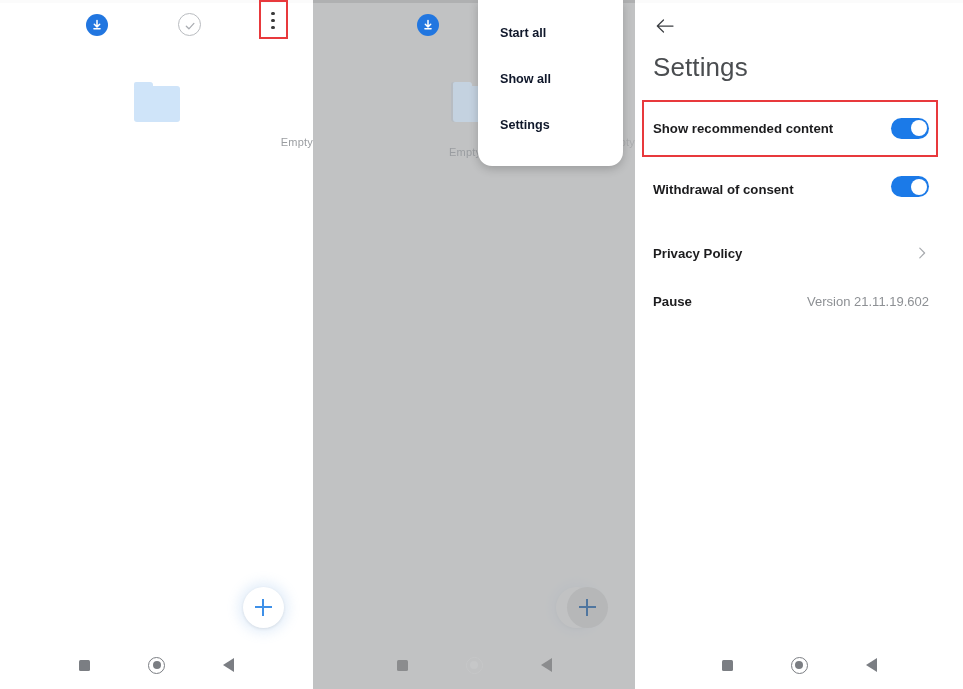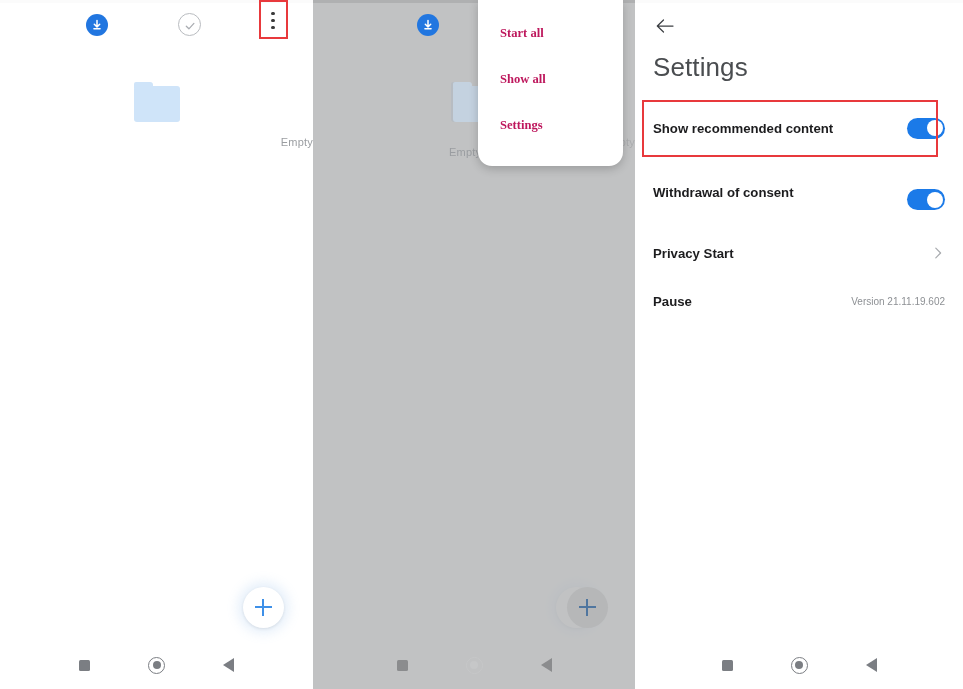--- a/index.html
+++ b/index.html
@@ -176,42 +176,41 @@
     border-radius: 0 0 14px 14px;
     box-shadow: 0 3px 10px rgba(0,0,0,.20);
     padding: 10px 0 18px 0;
   }
   .menu-item {
     height: 46px;
     display: flex; align-items: center;
     padding-left: 22px;
     font-size: 12.6px;
     font-weight: bold;
-    color: #be185d;
-    font-family: Liberation Serif, serif;
+    color: #0f172a;
   }
 
   
   .back-arrow {
     position: absolute;
     left: 18px; top: 14px;
     width: 24px; height: 24px;
   }
   .page-title {
     position: absolute;
     left: 18px; top: 52px;
     font-size: 26px;
     font-weight: normal;
     color: #4a4d50;
     letter-spacing: .1px;
   }
   .row {
     position: absolute;
-    left: 0; right: 0;
-    padding: 13px 18px;
+    left: 0; right: 16px;
+    padding: 0 18px;
   }
   .row-recommended { top: 100px; height: 56px; }
   .row-withdrawal  { top: 162px; }
   .row-privacy     { top: 238px; height: 30px; }
   .row-about       { top: 286px; height: 30px; }
 
   .row-line {
     display: flex;
     align-items: center;
     justify-content: space-between;
@@ -223,21 +222,21 @@
     color: #1c1c1e;
   }
   .row-sub {
     font-size: 10.3px;
     color: #86898d;
     line-height: 1.32;
     margin-top: 2px;
     max-width: 222px;
   }
   .row-value {
-    font-size: 10px;
+    font-size: 13px;
     color: #8d9094;
   }
   .switch {
     width: 38px; height: 21px;
     border-radius: 11px;
     background: #1b7ae8;
     position: relative;
     flex: 0 0 auto;
   }
   .switch i {
@@ -247,21 +246,21 @@
     border-radius: 50%;
     background: #ffffff;
     display: block;
   }
   .chevron {
     width: 14px; height: 14px;
     flex: 0 0 auto;
   }
   .withdrawal-flex {
     display: flex;
-    align-items: center;
+    align-items: flex-end;
     justify-content: space-between;
     gap: 15px;
   }
   .withdrawal-flex .switch { margin-top: 14px; }
 
   .hl-recommended {
     position: absolute;
     left: 7px; top: 100px;
     width: 296px; height: 57px;
     border: 2px solid #e8393c;
@@ -413,21 +412,21 @@
           <div class="row-title">Withdrawal of consent</div>
         </div>
         <span class="switch">
             <i></i>
           </span>
       </div>
     </div>
 
     <div class="row row-privacy">
       <div class="row-line">
-        <span class="row-title">Privacy Start</span>
+        <span class="row-title">Privacy Policy</span>
         <span class="chevron">
           <svg width="14" height="14" viewBox="0 0 14 14">
             <path d="M4.8 2.2L9.6 7l-4.8 4.8" stroke="#a7aaae" stroke-width="1.2" fill="none" stroke-linecap="round" stroke-linejoin="round"></path>
           </svg>
         </span>
       </div>
     </div>
 
     <div class="row row-about">
       <div class="row-line">

